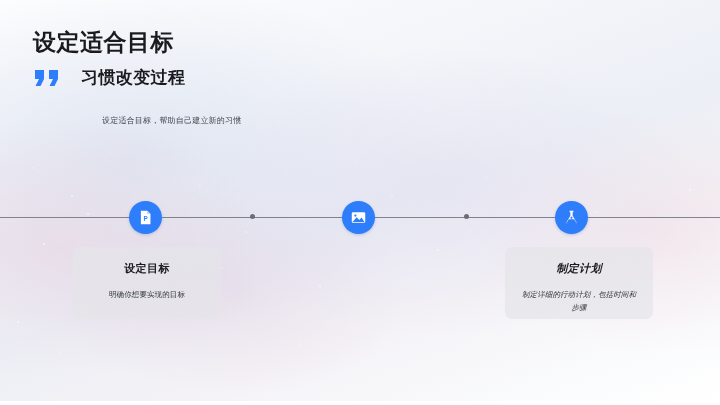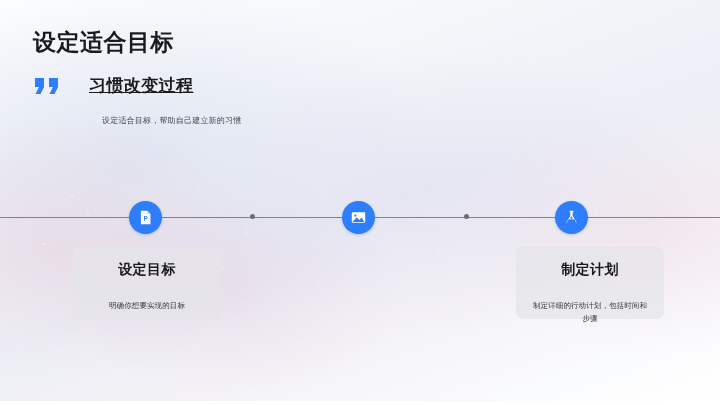--- a/index.html
+++ b/index.html
@@ -95,27 +95,26 @@
     align-items: center;
     gap: 14px;
   }
   .quote-mark {
     display: block;
     width: 30px;
     height: 24px;
     flex: none;
   }
   .sub-title {
-    margin: 12px;
+    margin: 4px;
     font-size: 17px;
     font-weight: 700;
     letter-spacing: 0.4px;
     color: #1b1b1f;
     white-space: nowrap;
-    text-decoration: underline;
   }
   .lead-text {
     position: absolute;
     left: 86px;
     top: 99px;
     margin: 16px;
     font-size: 8px;
     line-height: 12px;
     color: #41454c;
     letter-spacing: 0.2px;
@@ -177,25 +176,25 @@
     background: rgba(228,229,233,0.72);
     display: flex;
     flex-direction: column;
     align-items: center;
     justify-content: flex-start;
     padding-top: 14px;
     box-sizing: border-box;
   }
   .card.c1 { left: 73px; }
   .card.c2 { left: 286px; }
-  .card.c3 { left: 516px; }
+  .card.c3 { left: 505px; font-style: italic; }
 
   .card-title {
-    margin: 0 0 9px 0;
-    font-size: 14px;
+    margin: 0 0 1px 0;
+    font-size: 11px;
     font-weight: 700;
     color: #1b1b1f;
     letter-spacing: 0.4px;
     white-space: nowrap;
   }
   .card-desc {
     margin: 11px;
     width: 116px;
     text-align: center;
     font-size: 7.5px;

